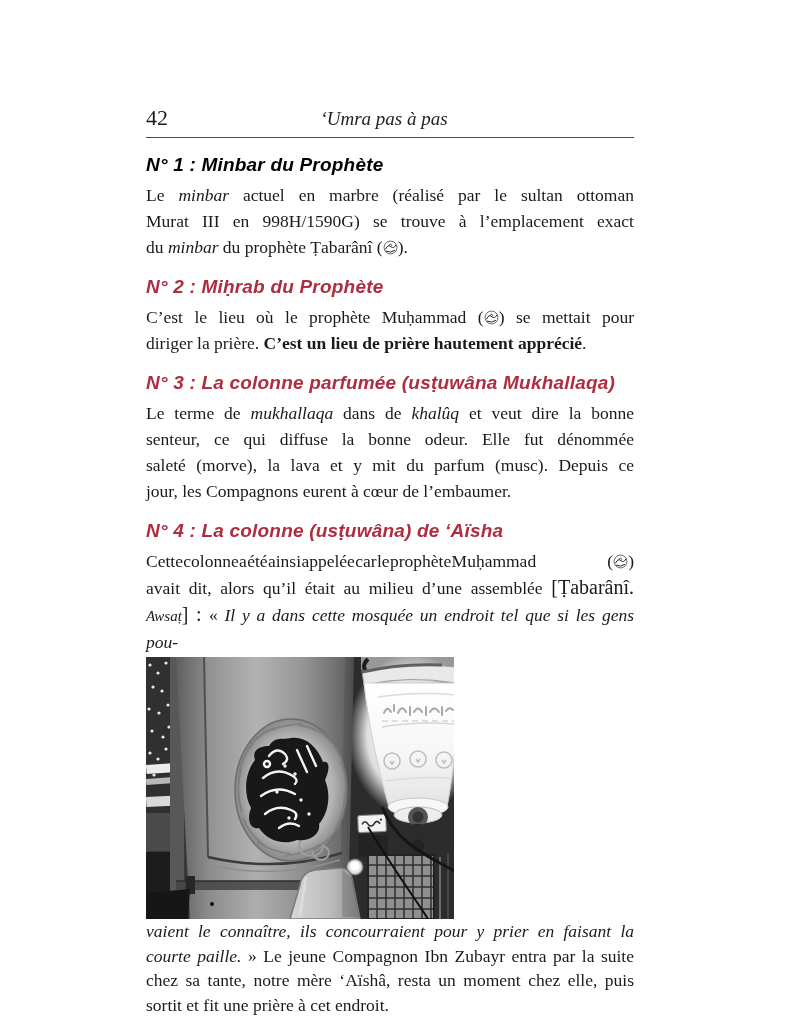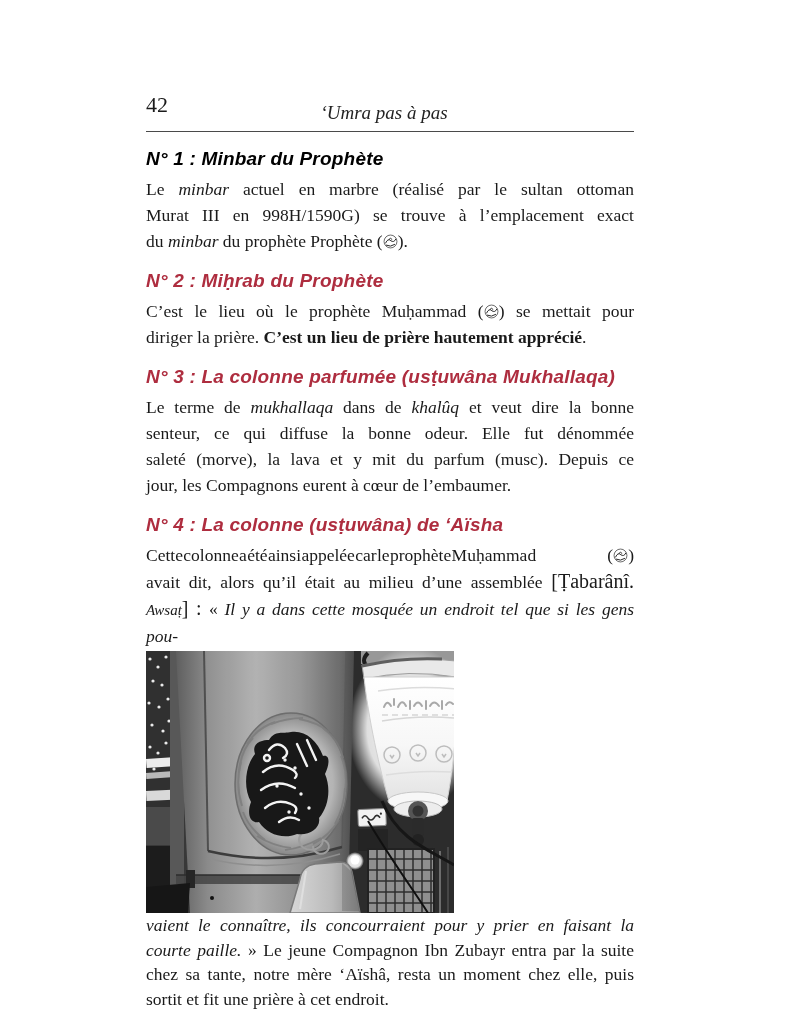--- a/index.html
+++ b/index.html
@@ -2,21 +2,21 @@
 <html><head>
 <meta charset="utf-8">
 <style>
   html,body{margin:0;padding:0;}
   body{
     width:791px;height:1024px;position:relative;background:#ffffff;
     font-family:"Liberation Serif","DejaVu Serif",serif;color:#1a1a1a;
     overflow:hidden;
   }
   .page{position:absolute;left:146px;top:92px;width:488px;}
-  header.page-header{position:relative;border-bottom:1.5px solid #4a4a4a;padding-bottom:13px;height:26px;}
+  header.page-header{position:relative;border-bottom:1.5px solid #4a4a4a;padding-bottom:6px;height:26px;margin-top:13px;}
   .pagenum{font-size:22px;line-height:26px;}
   .runhead{position:absolute;left:0;right:12px;bottom:5px;text-align:center;font-style:italic;font-size:19px;line-height:26px;color:#222;}
   h2.heading{
     font-family:"Liberation Sans","DejaVu Sans",sans-serif;
     font-style:italic;font-weight:bold;font-size:19px;line-height:26px;
     letter-spacing:0.2px;margin:14px 0 0 0;
   }
   .para{margin:4px 0 0 0;font-size:17.5px;line-height:26px;}
   .line{text-align:justify;}
   .line.j{text-align-last:justify;}
@@ -39,21 +39,21 @@
   <header class="page-header">
     <span class="pagenum">42</span>
     <span class="runhead">‘Umra pas à pas</span>
   </header>
 
   <div id="sections">
       <h2 class="heading" style="color: #000000;">N° 1 : Minbar du Prophète</h2>
       <div class="para">
         <div class="line j"><span>Le </span><span class="seg-i">minbar</span><span> actuel en marbre (réalisé par le sultan ottoman</span></div>
         <div class="line j"><span>Murat III en 998H/1590G) se trouve à l’emplacement exact</span></div>
-        <div class="line"><span>du </span><span class="seg-i">minbar</span><span> du prophète Prophète (</span><span class="saw-icon"><svg width="15" height="15" viewBox="0 0 20 20">
+        <div class="line"><span>du </span><span class="seg-i">minbar</span><span> du prophète Ṭabarânî (</span><span class="saw-icon"><svg width="15" height="15" viewBox="0 0 20 20">
               <circle cx="10" cy="10" r="8.6" fill="none" stroke="#222" stroke-width="0.9"></circle>
               <path d="M3.5,12 q3,-7 7,-3 q4,3 6.5,-2 M4.5,15 q5.5,3 11,-1 M8,7 q2,-3 4,0" stroke="#222" fill="none" stroke-width="1.3" stroke-linecap="round"></path>
             </svg></span><span>).</span></div>
       </div>
       <h2 class="heading" style="color: rgb(174, 45, 63);">N° 2 : Miḥrab du Prophète</h2>
       <div class="para">
         <div class="line j"><span>C’est le lieu où le prophète Muḥammad (</span><span class="saw-icon"><svg width="15" height="15" viewBox="0 0 20 20">
               <circle cx="10" cy="10" r="8.6" fill="none" stroke="#222" stroke-width="0.9"></circle>
               <path d="M3.5,12 q3,-7 7,-3 q4,3 6.5,-2 M4.5,15 q5.5,3 11,-1 M8,7 q2,-3 4,0" stroke="#222" fill="none" stroke-width="1.3" stroke-linecap="round"></path>
             </svg></span><span>) se mettait pour</span></div>

